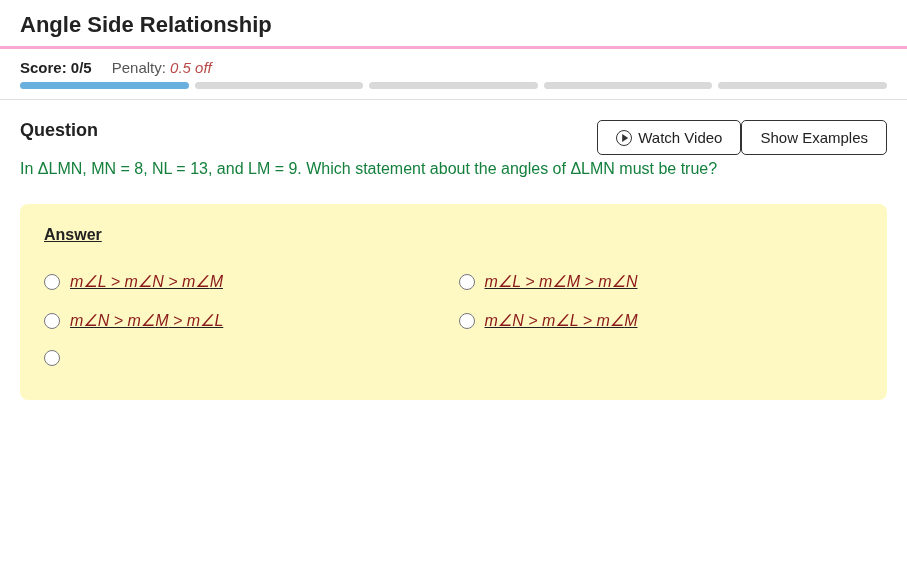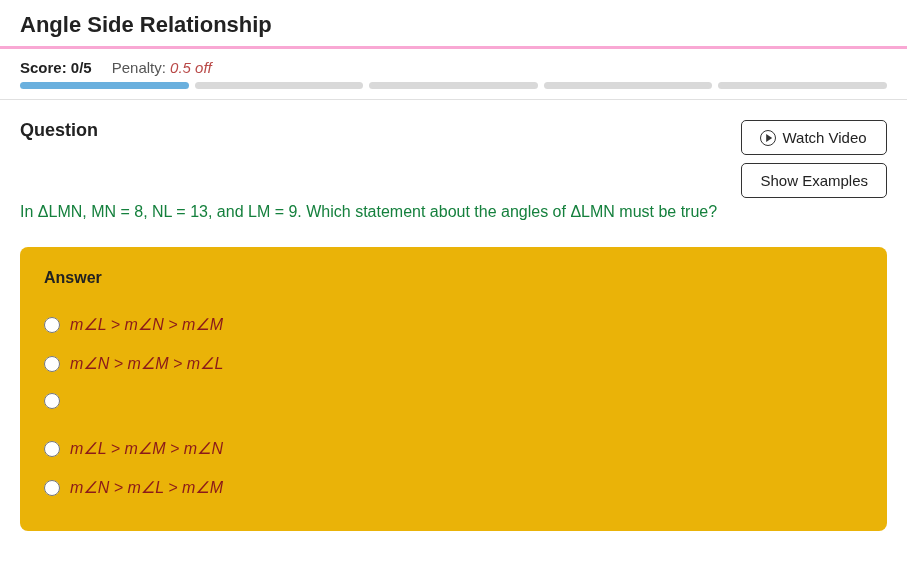--- a/index.html
+++ b/index.html
@@ -63,22 +63,21 @@
     .question-header {
       display: flex;
       justify-content: space-between;
     }
     .question-label {
       font-size: 18px;
       font-weight: 700;
     }
     .btn-group {
       display: flex;
-      gap: 8px;
-      flex-direction: column;
+      gap: 0;
     }
     .btn-outline {
       border: 1.5px solid #333;
       background: #fff;
       color: #222;
       padding: 8px 18px;
       font-size: 15px;
       border-radius: 5px;
       cursor: pointer;
       display: flex;
@@ -104,24 +103,25 @@
       border-top: 4px solid transparent;
       border-bottom: 4px solid transparent;
     }
     .question-text {
       font-size: 16px;
       line-height: 1.7;
       color: #15803d;
       margin-bottom: 22px;
     }
     .answer-box {
-      background: #eab308;
+      background: #fef9c3;
       border-radius: 8px;
       padding: 22px 24px 24px 24px;
       margin: 0 0 0 0;
+      text-decoration: underline;
     }
     .answer-label {
       font-size: 16px;
       font-weight: 700;
       margin-bottom: 18px;
     }
     .option-item {
       display: flex;
       align-items: center;
       gap: 10px;
@@ -150,21 +150,20 @@
       padding: 13px 22px;
       font-size: 15px;
       font-weight: 600;
       cursor: pointer;
       white-space: nowrap;
     }
     .options-with-submit {
       display: flex;
       gap: 10px;
       align-items: flex-start;
-      flex-direction: column;
     }
     .options-left-col {
       flex: 1;
     }
     .options-right-col {
       flex: 1;
     }
     .submit-col {
       display: flex;
       align-items: center;

